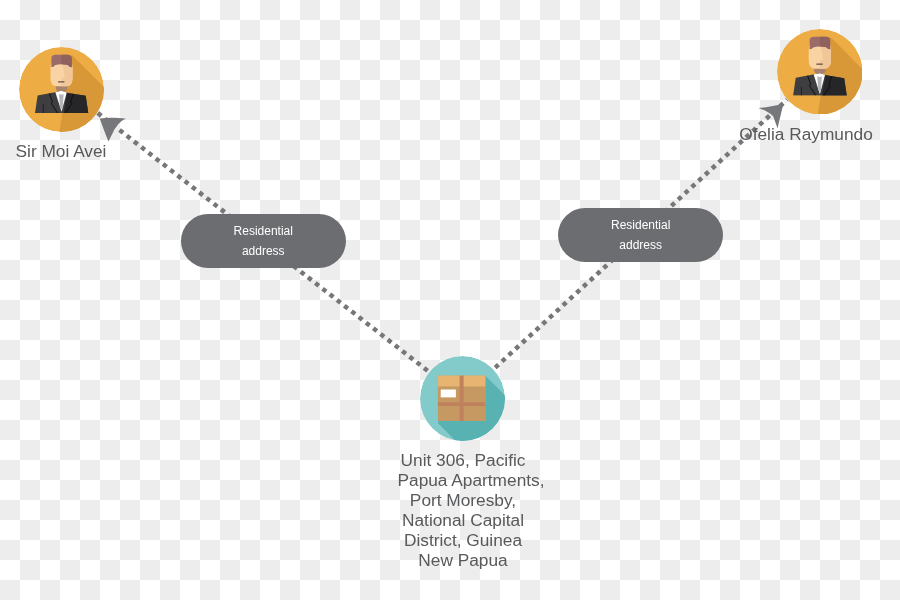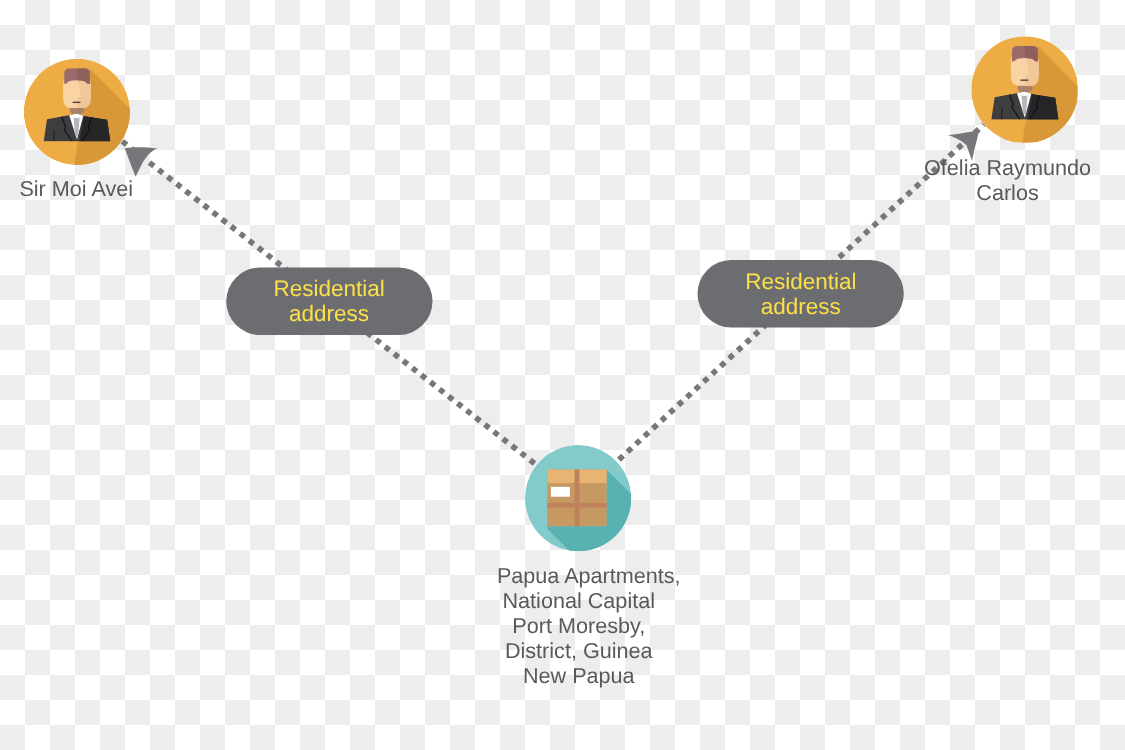--- a/index.html
+++ b/index.html
@@ -18,22 +18,22 @@
            -webkit-font-smoothing:antialiased; }
   .layer { position:absolute; left:0; top:0; width:900px; height:600px; }
   .node-label {
     position:absolute; text-align:center; color:#58595b;
     font-size:17.3px; line-height:20px;
   }
   .node-label > div { white-space:nowrap; }
   .icon { position:absolute; display:block; }
   .edge-label {
     position:absolute; display:flex; align-items:center; justify-content:center;
-    background:#6b6d70; border-radius:28px; color:#fde047;
-    font-size:18px; line-height:20.4px; text-align:center;
+    background:#6b6d70; border-radius:28px; color:#ffffff;
+    font-size:12px; line-height:20.4px; text-align:center;
   }
   .edge-label > span > div { white-space:nowrap; }
   #defs { position:absolute; width:0; height:0; overflow:hidden; }
 </style>
 </head>
 <body>
 
 <svg id="defs">
   <defs>
     <clipPath id="circleClip">
@@ -97,30 +97,30 @@
   </svg>
   <div class="node-label" style="left:-1px; top:140.5px; width:124px;">
       <div>Sir Moi Avei</div>
     </div>
 
   <svg class="icon" style="left:776.7px; top:28.8px; width:85.6px; height:85.6px" viewBox="0 0 100 100">
     <use href="#avatarIcon" x="0" y="0" width="100" height="100"></use>
   </svg>
   <div class="node-label" style="left:736px; top:123.5px; width:140px;">
       <div>Ofelia Raymundo</div>
-      <div>Carlos</div>
     </div>
 
   <svg class="icon" style="left:420.2px; top:356.4px; width:85px; height:85px" viewBox="0 0 100 100">
     <use href="#packageIcon" x="0" y="0" width="100" height="100"></use>
   </svg>
   <div class="node-label" style="left:397.5px; top:449.5px; width:131px;">
+      <div>Unit 306, Pacific</div>
       <div>Papua Apartments,</div>
+      <div>Port Moresby,</div>
       <div>National Capital</div>
-      <div>Port Moresby,</div>
       <div>District, Guinea</div>
       <div>New Papua</div>
     </div>
 
   <div class="edge-label" style="left:180.6px; top:214px; width:165.4px; height:54px">
     <span>
         <div>Residential</div>
         <div>address</div>
       </span>
   </div>

